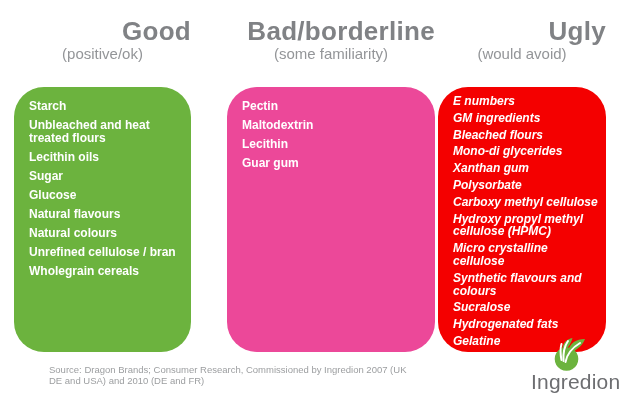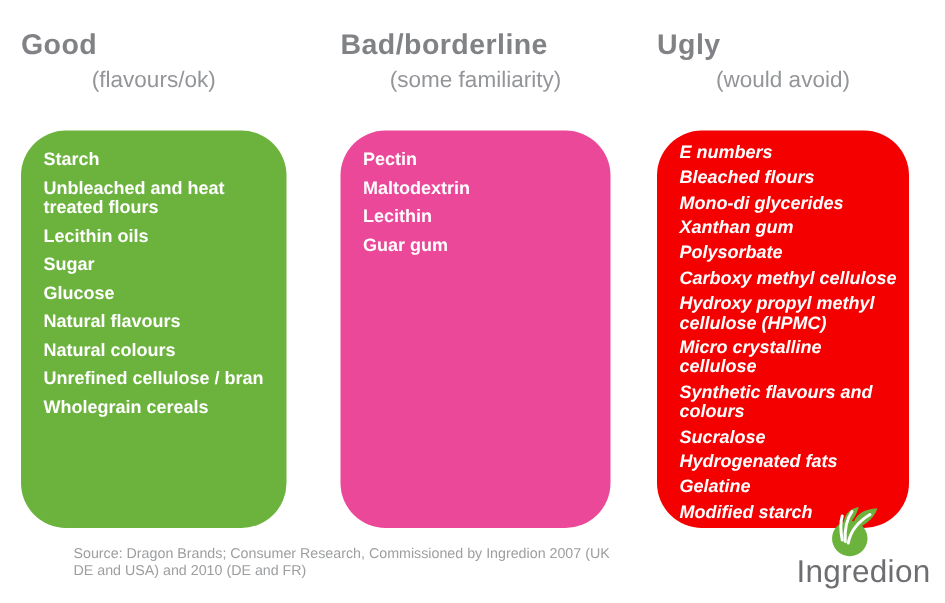--- a/index.html
+++ b/index.html
@@ -6,26 +6,26 @@
   #page {
     position: relative;
     width: 630px;
     height: 402px;
     background: #ffffff;
     font-family: "Liberation Sans", sans-serif;
     overflow: hidden;
   }
   .col { position: absolute; top: 18px; }
   .col-good  { left: 14px;  width: 177px; }
-  .col-bad   { left: 227px; width: 180px; }
+  .col-bad   { left: 227px; width: 208px; }
   .col-ugly  { left: 438px; width: 168px; }
 
   .col-title {
-    text-align: left;
-    font-size: 19px;
+    text-align: right;
+    font-size: 26px;
     font-weight: bold;
     color: #808285;
     line-height: 26px;
     letter-spacing: 0.3px;
     white-space: nowrap;
   }
   .col-subtitle {
     text-align: center;
     font-size: 15px;
     color: #939598;
@@ -70,21 +70,21 @@
     text-align: right;
   }
 </style>
 </head>
 <body>
 
 <div id="page">
 
   <div class="col col-good">
     <div class="col-title">Good</div>
-    <div class="col-subtitle">(flavours/ok)</div>
+    <div class="col-subtitle">(positive/ok)</div>
     <div class="box box-items" style="background: rgb(108, 179, 62);">
         <div>Starch</div>
         <div>Unbleached and heat treated flours</div>
         <div>Lecithin oils</div>
         <div>Sugar</div>
         <div>Glucose</div>
         <div>Natural flavours</div>
         <div>Natural colours</div>
         <div>Unrefined cellulose / bran</div>
         <div>Wholegrain cereals</div>
@@ -100,20 +100,21 @@
         <div>Lecithin</div>
         <div>Guar gum</div>
       </div>
   </div>
 
   <div class="col col-ugly">
     <div class="col-title">Ugly</div>
     <div class="col-subtitle">(would avoid)</div>
     <div class="box box-items" style="background: rgb(244, 0, 0);">
         <div>E numbers</div>
+        <div>GM ingredients</div>
         <div>Bleached flours</div>
         <div>Mono-di glycerides</div>
         <div>Xanthan gum</div>
         <div>Polysorbate</div>
         <div>Carboxy methyl cellulose</div>
         <div>Hydroxy propyl methyl cellulose (HPMC)</div>
         <div>Micro crystalline cellulose</div>
         <div>Synthetic flavours and colours</div>
         <div>Sucralose</div>
         <div>Hydrogenated fats</div>

